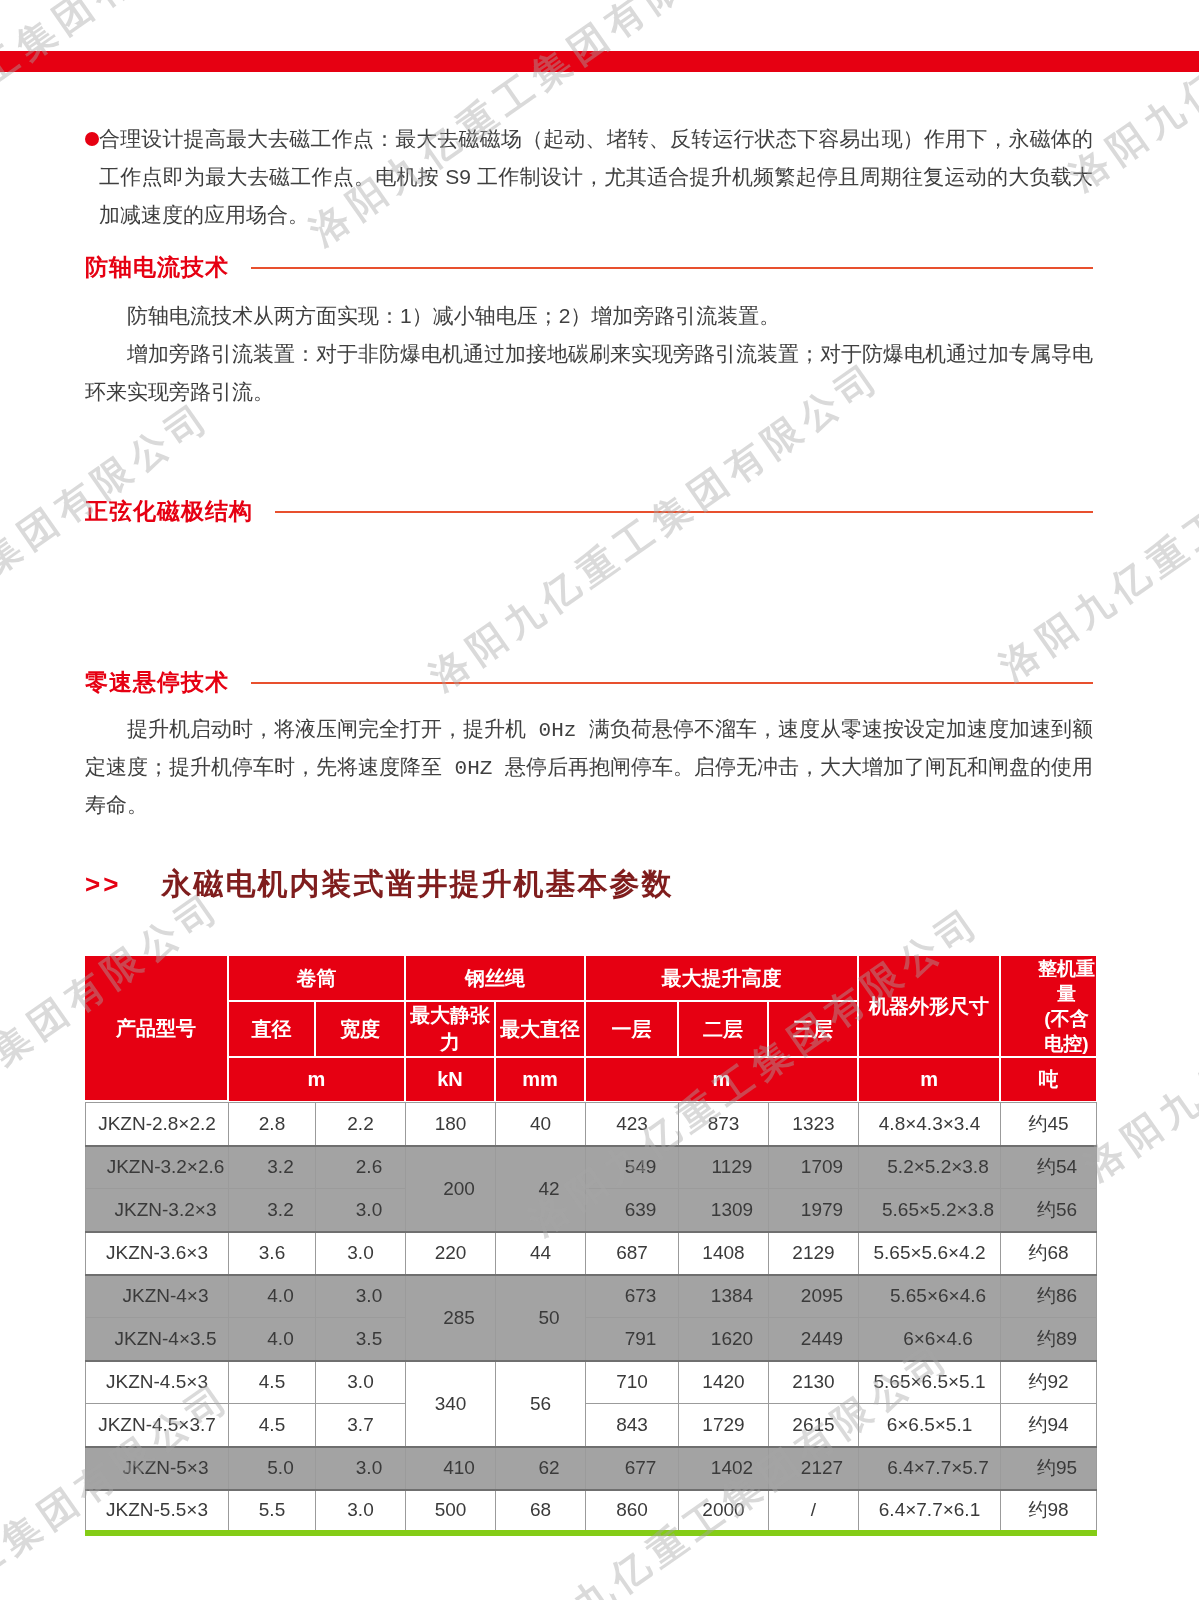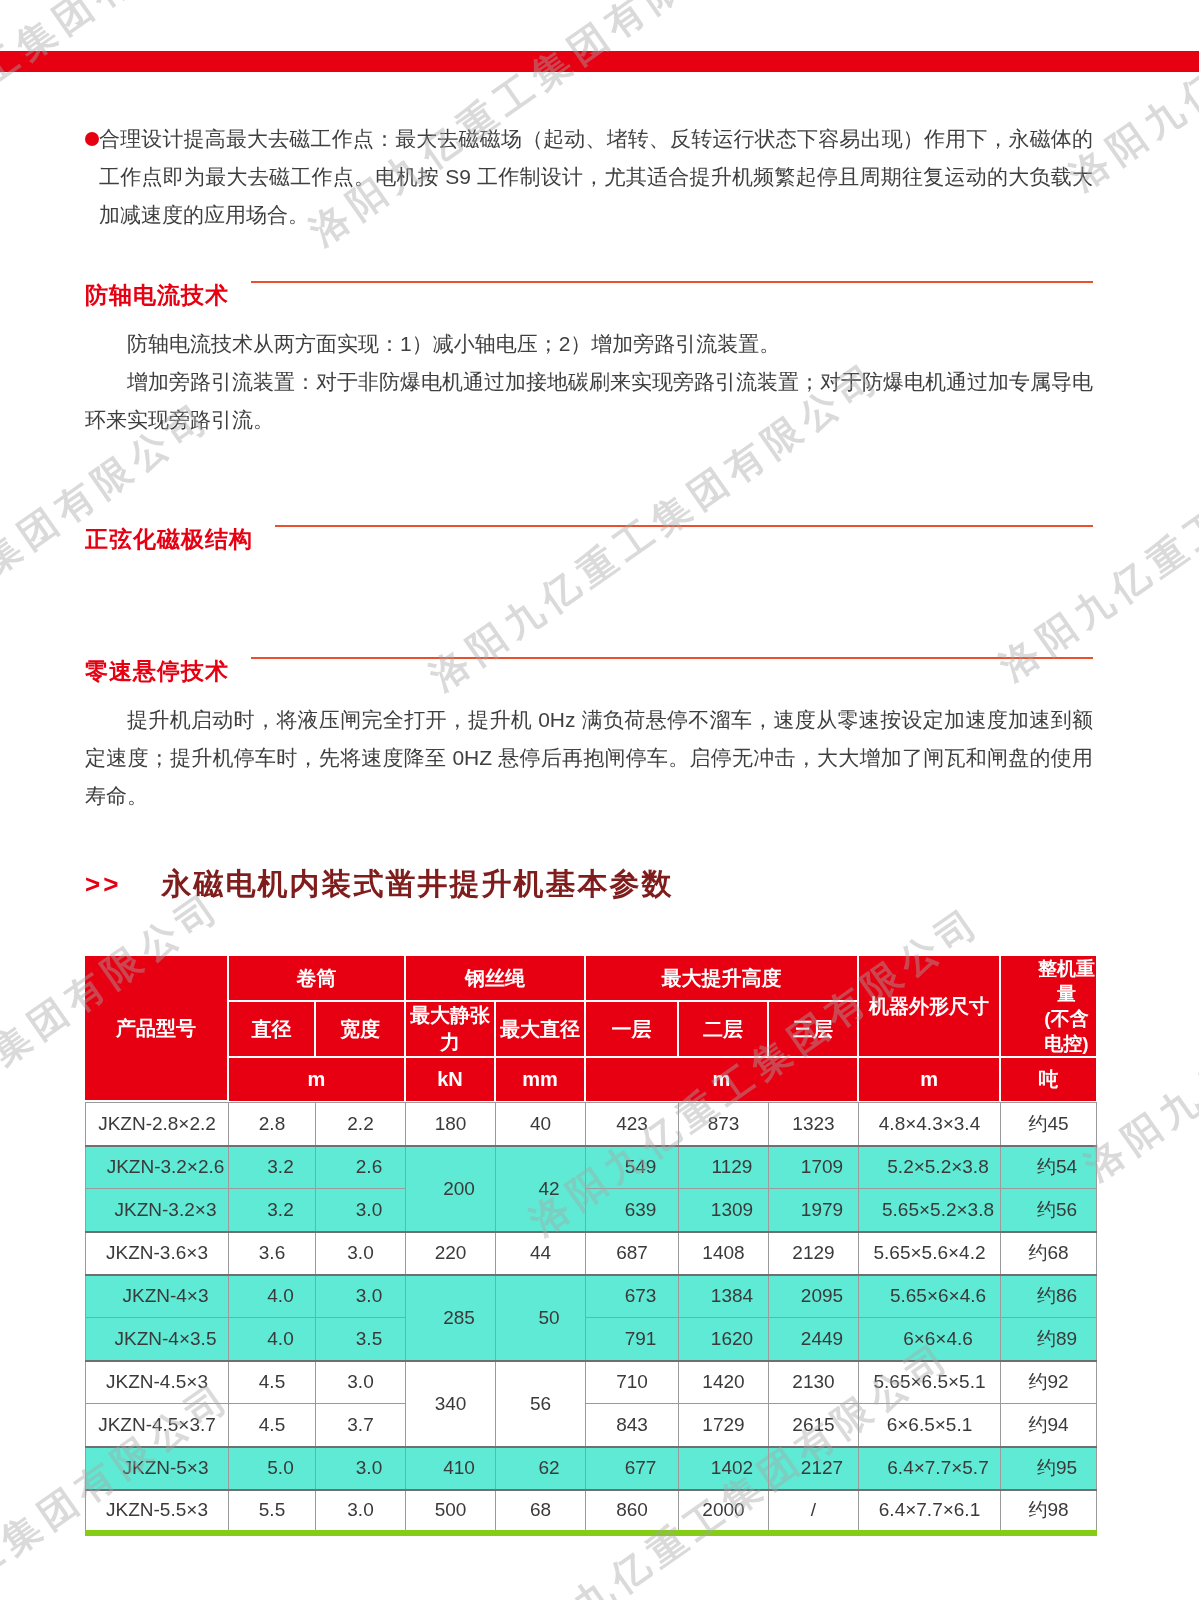--- a/index.html
+++ b/index.html
@@ -17,21 +17,21 @@
         transform:rotate(-35deg); transform-origin:0 0; }
 
   
   .intro { position:absolute; left:85px; top:120px; width:1008px; display:flex; z-index:2; }
   .bullet { width:14px; height:14px; border-radius:50%; background:#e60012; margin-top:12px; flex:0 0 14px; }
   .intro-text { font-size:21px; line-height:38px; color:#3f3f3f; text-align:justify; }
 
   
   .section { position:absolute; left:85px; width:1008px; z-index:2; }
   .sec-head { display:flex; align-items:center; }
-  .sec-title { color:#e60012; font-size:23px; font-weight:700; letter-spacing:1px; flex:0 0 auto;margin-top:28px; }
+  .sec-title { color:#e60012; font-size:23px; font-weight:700; letter-spacing:1px; flex:0 0 auto; }
   .sec-rule { flex:1 1 auto; height:2px; background:#e8502e; margin-left:22px; }
   .sec-body { margin-top:14px; }
   .sec-body p { font-size:21px; line-height:38px; color:#3f3f3f; text-indent:2em; text-align:justify; }
 
   
   .big-title { position:absolute; left:85px; top:864px; width:1008px; display:flex; align-items:center; z-index:2; }
   .marker { color:#e60012; font-size:26px; font-weight:800; letter-spacing:3px; }
   .big-title-text { color:#7f1d1d; font-size:30px; font-weight:800; letter-spacing:2px; margin-left:40px; }
 
   
@@ -43,21 +43,21 @@
   .head-tbl tr { height:45px; }
   .head-tbl tr:first-child th { border-top:none; }
   .head-tbl tr:last-child th { border-bottom:none; }
   .head-tbl th.edge-l { border-left:none; }
   .head-tbl th.edge-r { border-right:none; }
   .wt-sub { display:block; font-size:19px; line-height:25px;padding-left:36px; }
 
   .body-tbl td { background:#ffffff; color:#3a3a3a; font-size:19px; text-align:center;
                  vertical-align:middle; border:1px solid #9b9b9b; height:43px; padding:0; }
   .body-tbl { border-bottom:6px solid #84cc16; }
-  .body-tbl tr.shaded td { background:#5eead4;padding-left:17px; }
+  .body-tbl tr.shaded td { background:#a3a3a3;padding-left:17px; }
   .body-tbl td.merged { background:#ffffff; }
   .body-tbl tr.grp td { border-top:2px solid #6f6f6f; }
   .body-tbl tr:first-child td { border-top:1px solid #9b9b9b; }
 </style>
 </head>
 <body>
 
 <div class="page">
 
   <div class="top-bar"></div>
@@ -78,21 +78,21 @@
     </div>
   </div>
 
   <div class="section" style="top:496px;">
     <div class="sec-head">
       <span class="sec-title">正弦化磁极结构</span>
       <span class="sec-rule"></span>
     </div>
   </div>
 
-  <div class="section" style="top:628px;">
+  <div class="section" style="top:667px;font-family:Liberation Mono, monospace;">
     <div class="sec-head">
       <span class="sec-title">零速悬停技术</span>
       <span class="sec-rule"></span>
     </div>
     <div class="sec-body">
       <p>提升机启动时，将液压闸完全打开，提升机 0Hz 满负荷悬停不溜车，速度从零速按设定加速度加速到额定速度；提升机停车时，先将速度降至 0HZ 悬停后再抱闸停车。启停无冲击，大大增加了闸瓦和闸盘的使用寿命。</p>
     </div>
   </div>
 
   <div class="big-title">

